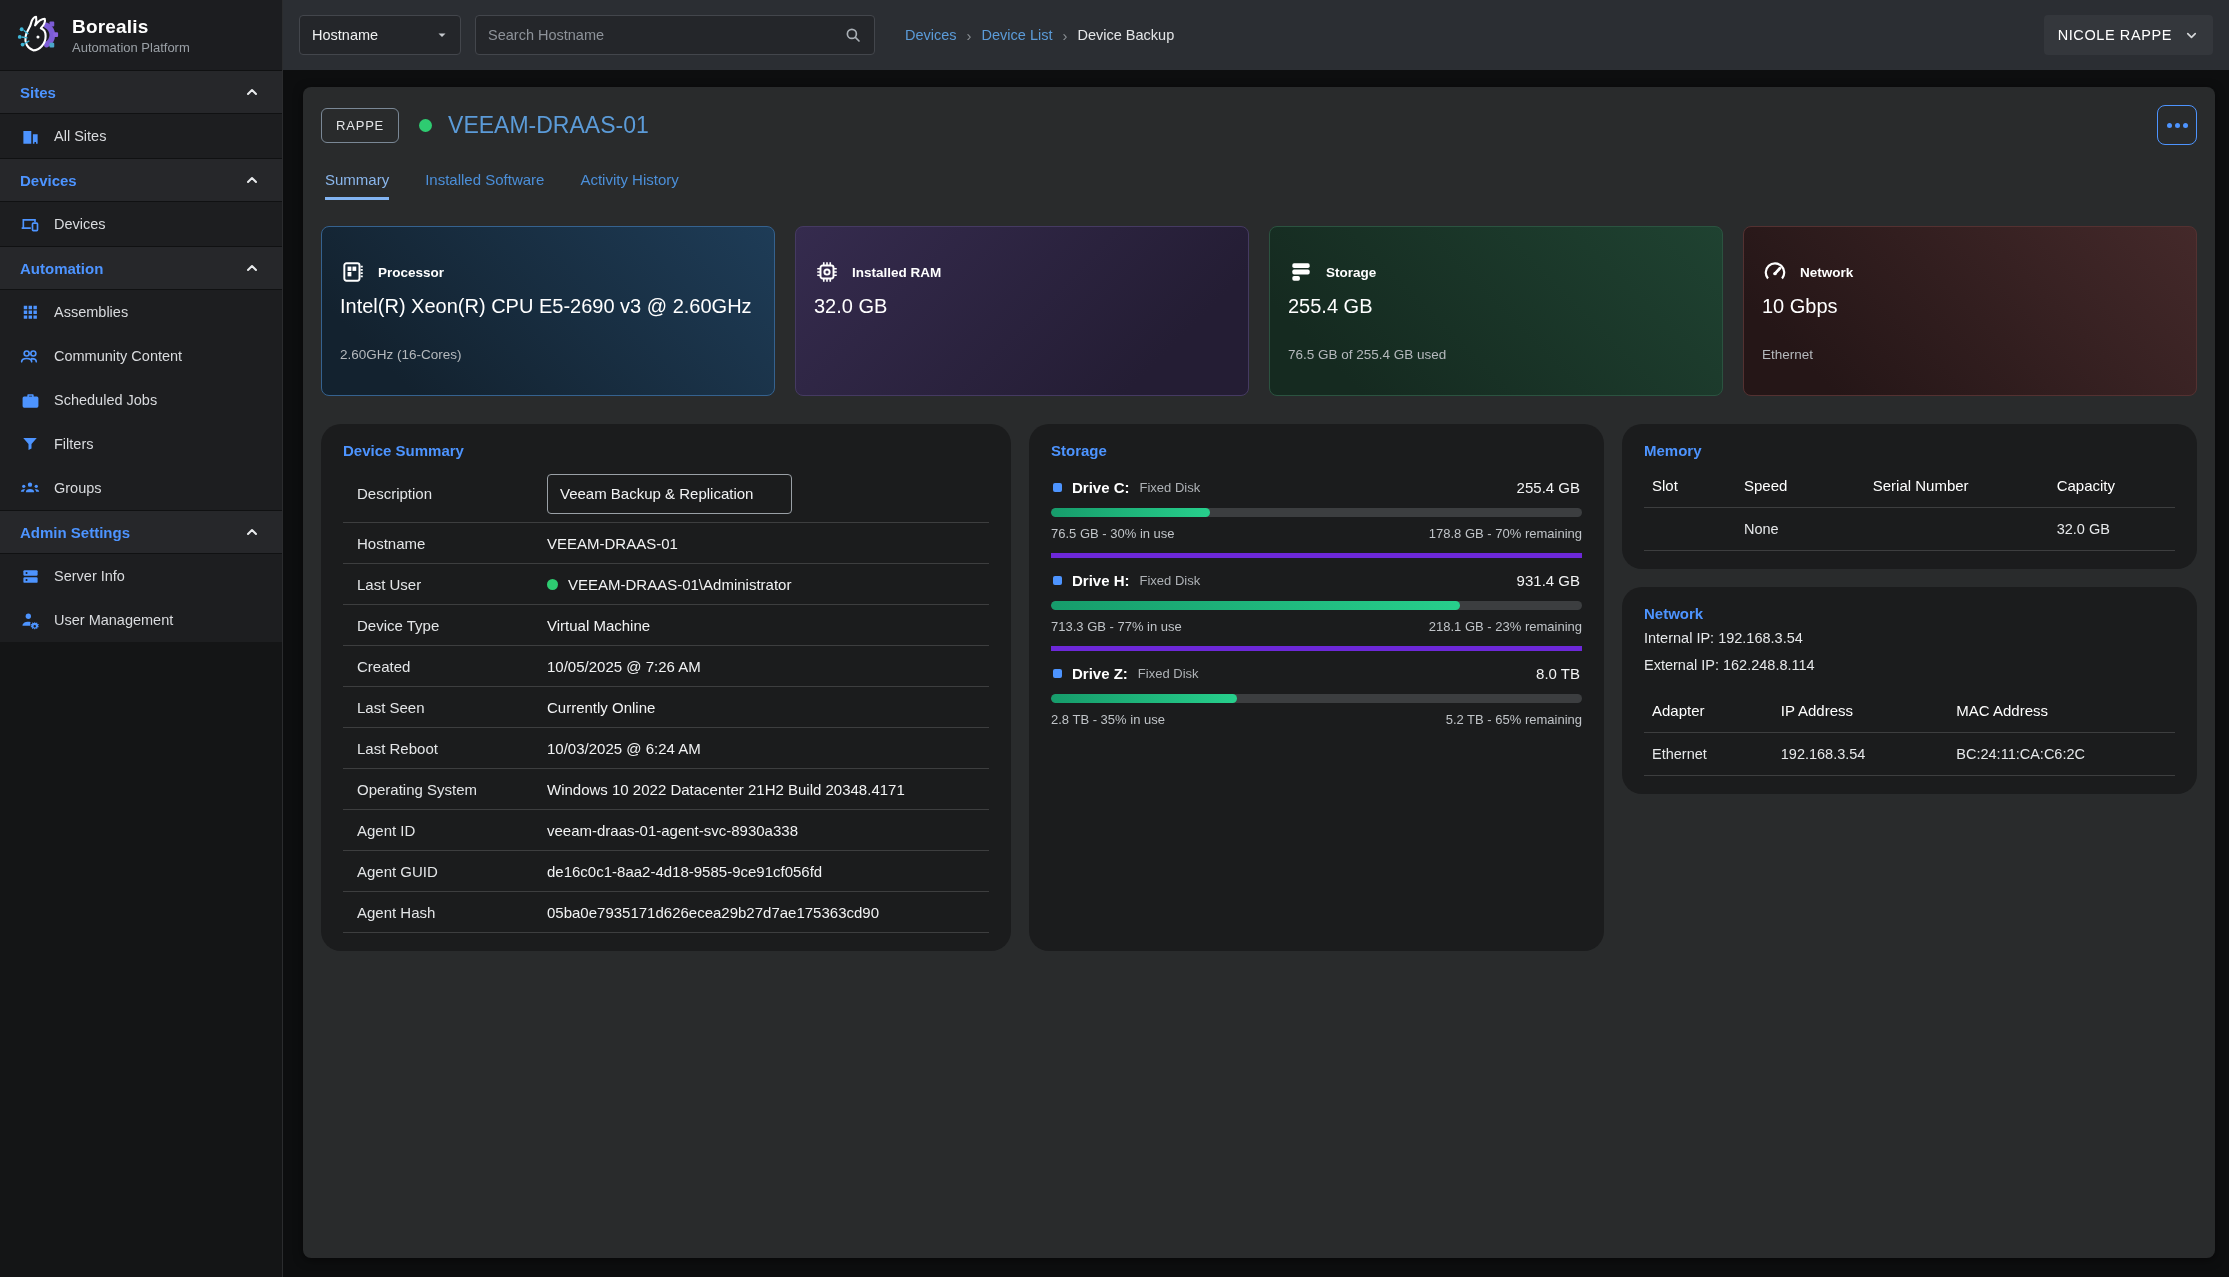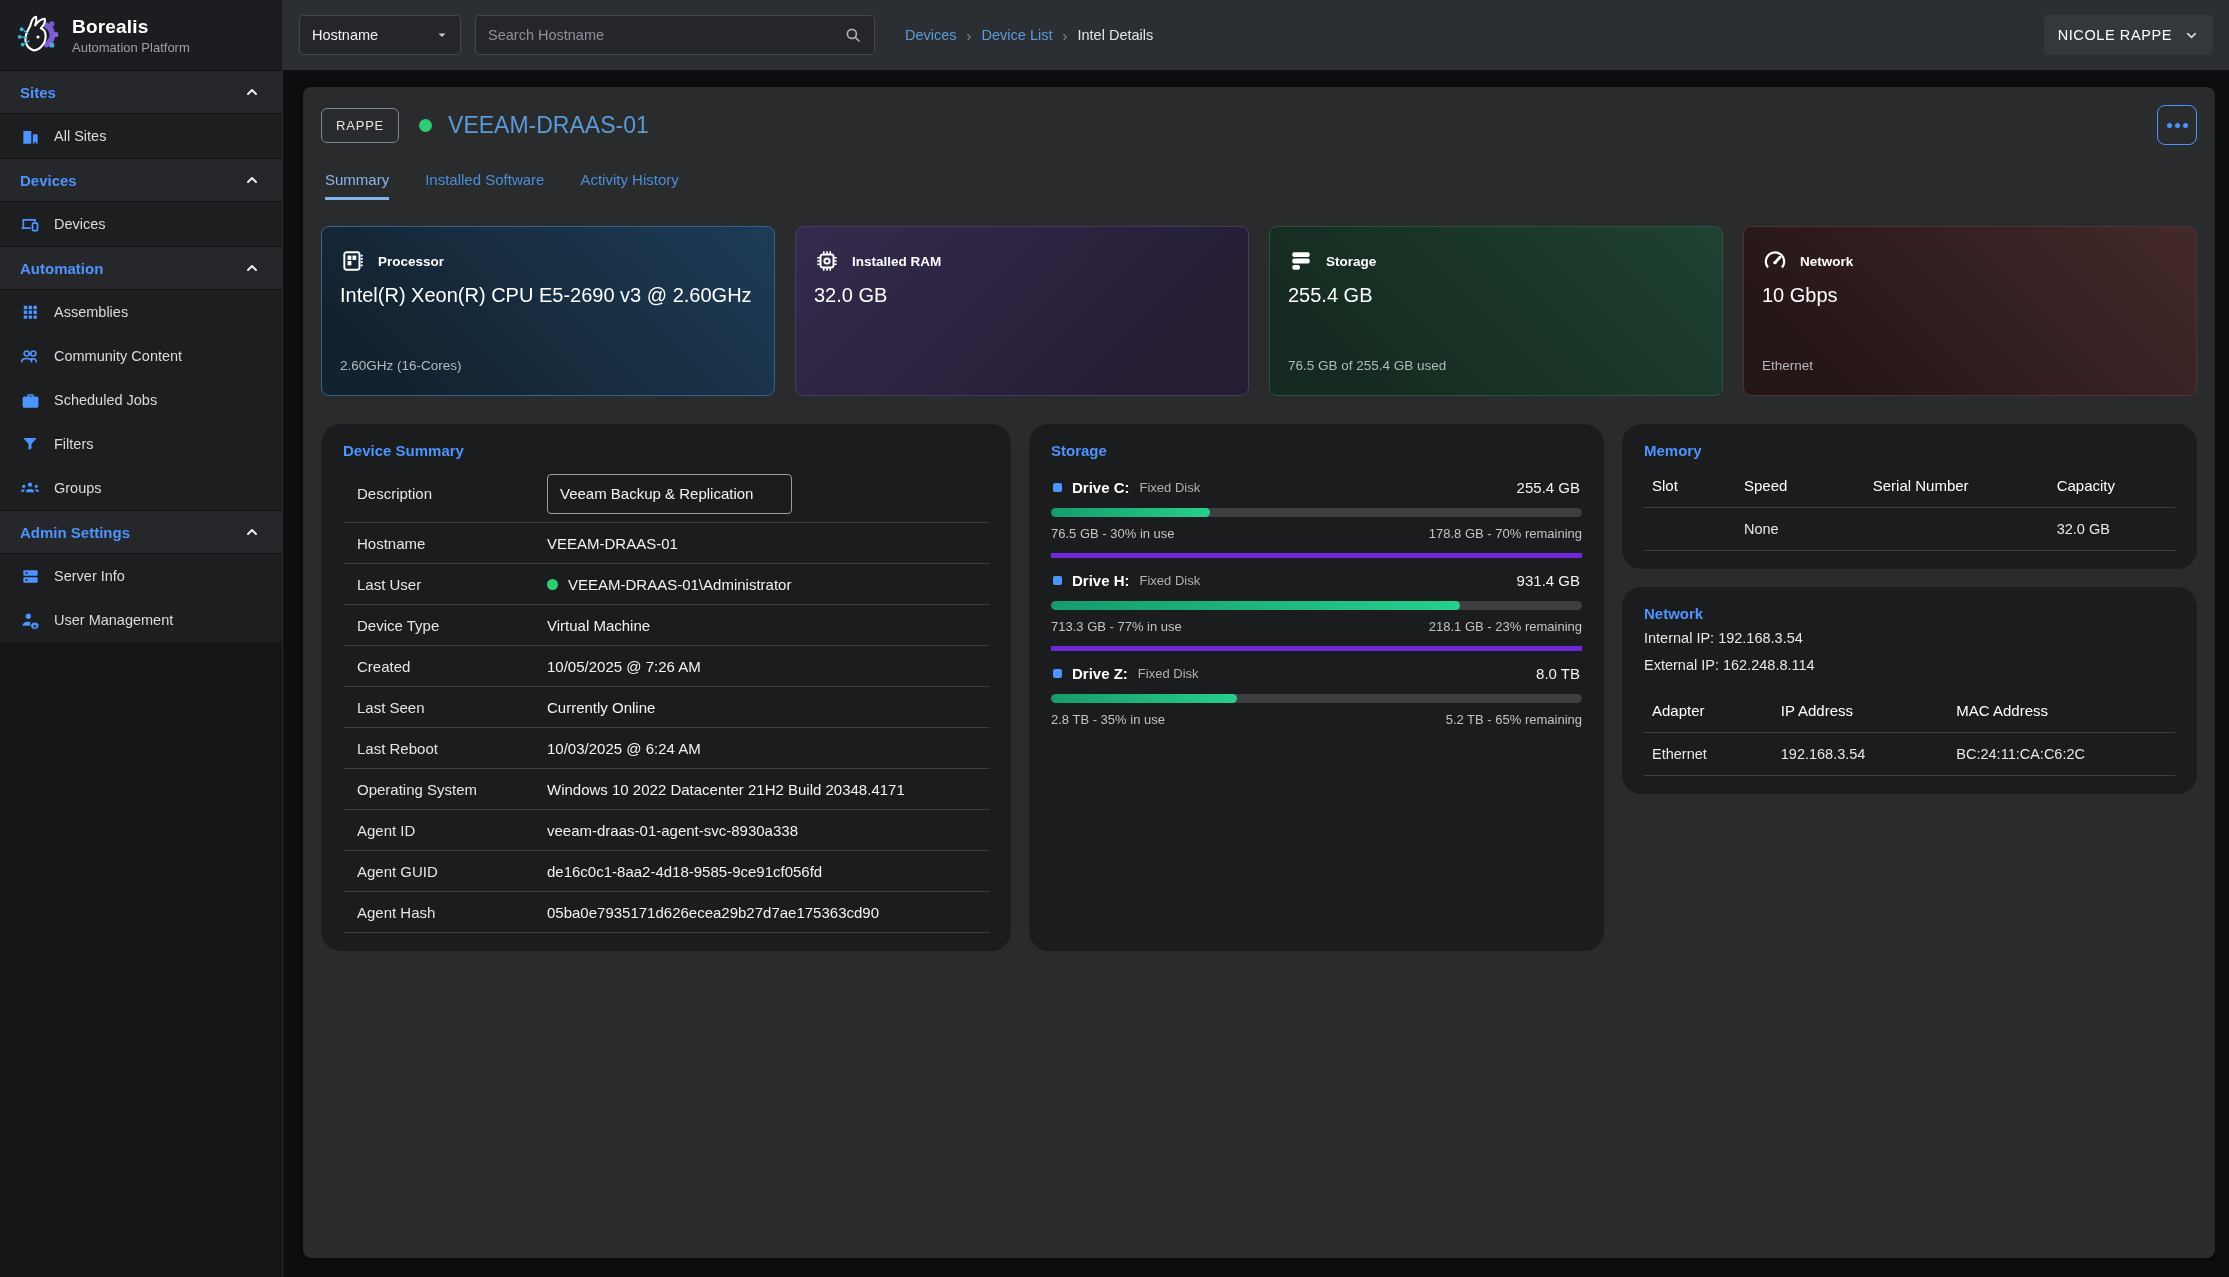--- a/index.html
+++ b/index.html
@@ -71,21 +71,21 @@
   .more-btn {
     width:40px; height:40px; border:1px solid #4d94ff; border-radius:8px; background:transparent;
     display:flex; align-items:center; justify-content:center; gap:3px; cursor:pointer;
   }
   .more-btn i { width:5px; height:5px; border-radius:50%; background:#4d94ff; }
   .tabs { display:flex; gap:36px; margin-top:26px; padding:0 4px; }
   .tab { font-size:15px; padding-bottom:9px; color:#4b8fd9; cursor:pointer; border-bottom:3px solid transparent; }
   .tab.active { color:#8ab6ec; border-bottom-color:#82b4f2; }
   
   .stat-grid { display:grid; grid-template-columns:repeat(4,1fr); gap:20px; margin-top:26px; }
-  .stat-card { border-radius:8px; min-height:170px; padding:21px 18px; display:flex; flex-direction:column; }
+  .stat-card { border-radius:8px; min-height:170px; padding:32px 18px; display:flex; flex-direction:column; }
   .stat-card.c-blue   { background:linear-gradient(225deg,#1e3c57 0%,#13222f 85%); border:1px solid #35628f; }
   .stat-card.c-purple { background:linear-gradient(135deg,#352b4e 0%,#241d34 80%); border:1px solid #453a62; }
   .stat-card.c-green  { background:linear-gradient(225deg,#1f4231 0%,#152a20 85%); border:1px solid #2b5340; }
   .stat-card.c-red    { background:linear-gradient(225deg,#44292a 0%,#251617 85%); border:1px solid #543131; }
   .stat-head { display:flex; align-items:center; gap:12px; }
   .stat-head .st-icon { color:#ffffff; display:flex; }
   .stat-title { font-size:13.5px; font-weight:bold; color:#ffffff; }
   .stat-value { font-size:20px; color:#ffffff; margin-top:8px; line-height:1.35; max-width:440px; }
   .stat-sub { margin-top:auto; font-size:13.5px; color:#b5b9bd; min-height:16px; }
   
@@ -289,21 +289,21 @@
           <circle cx="10.5" cy="10.5" r="6"></circle>
           <path d="M15.5 15.5L20 20"></path>
         </svg>
       </span>
   </div>
   <div class="crumbs">
     <span class="crumb-link">Devices</span>
     <span class="crumb-sep">›</span>
     <span class="crumb-link">Device List</span>
     <span class="crumb-sep">›</span>
-    <span class="crumb-current">Intel Details</span>
+    <span class="crumb-current">Device Backup</span>
   </div>
   <div class="topbar-spacer"></div>
   <div class="user-btn">
     <span>NICOLE RAPPE</span>
     <span class="chev">
         <svg width="15" height="15" viewBox="0 0 24 24" fill="none" stroke="currentColor" stroke-width="2.6" stroke-linecap="round" stroke-linejoin="round">
           <polyline points="6 9 12 15 18 9"></polyline>
         </svg>
       </span>
   </div>

